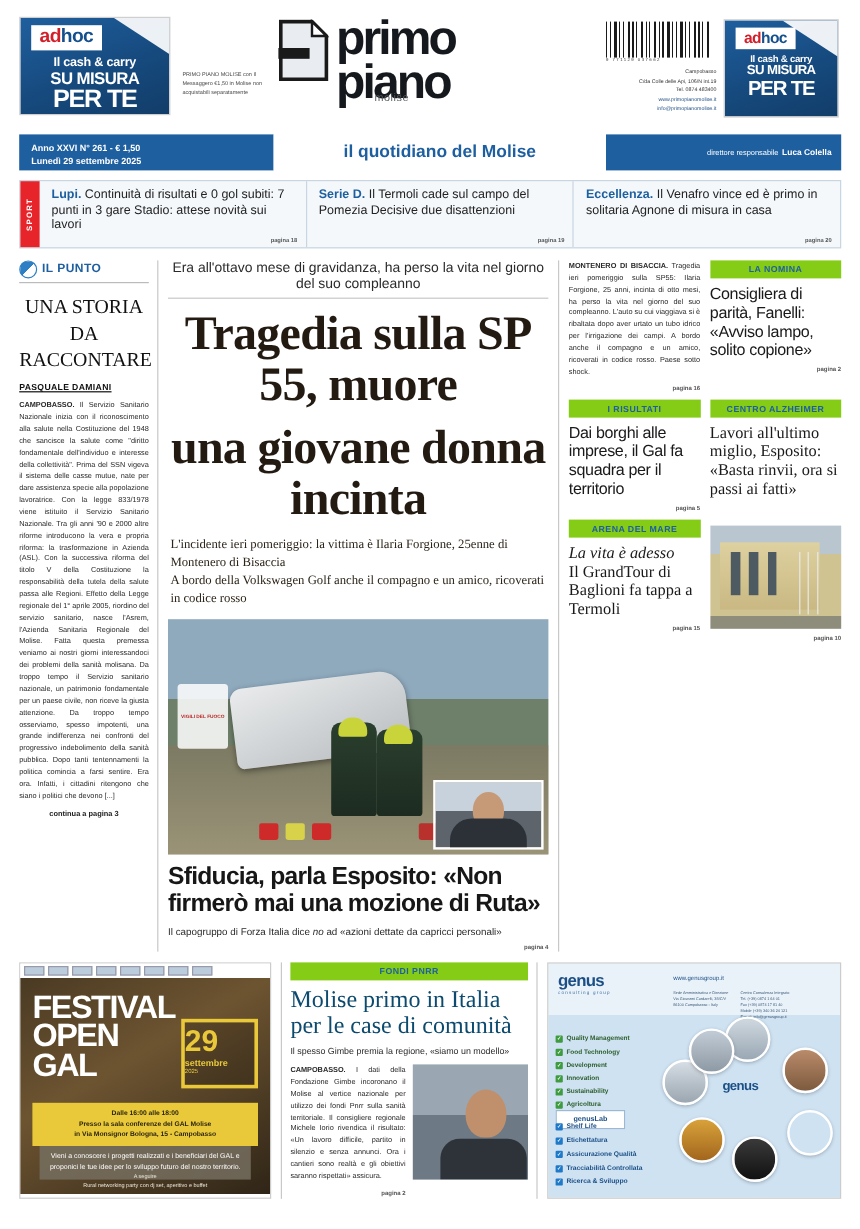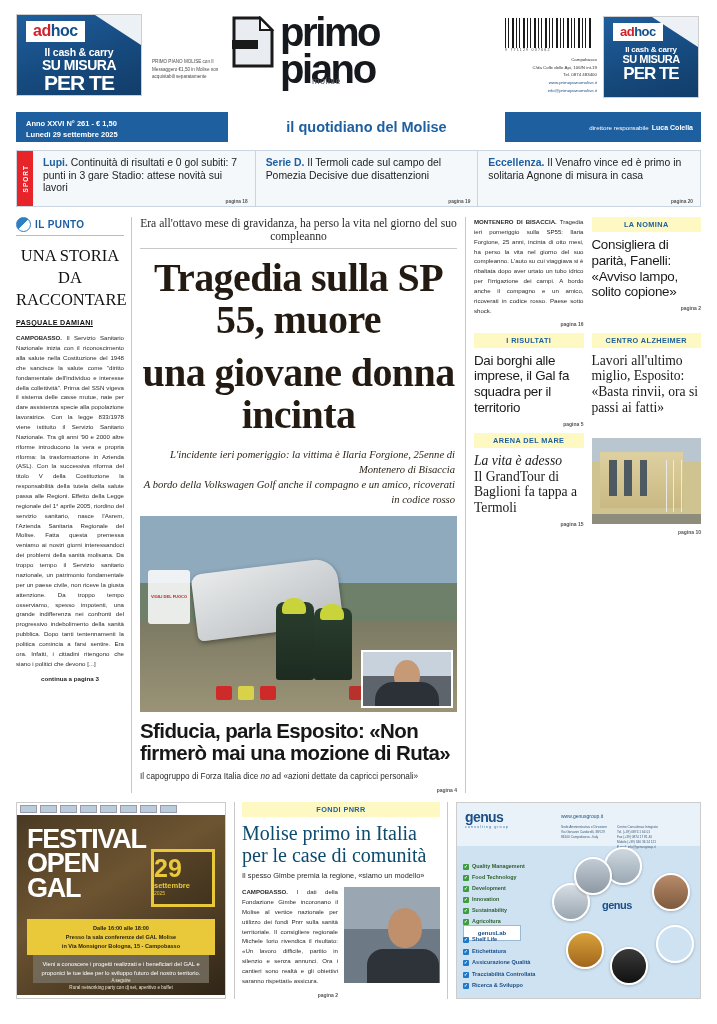--- a/index.html
+++ b/index.html
@@ -81,26 +81,26 @@
   .punto-title { color: #1e5fa0; font-weight: bold; font-size: 10px; letter-spacing: .4px; }
   .punto-kicker { font-family: "Liberation Serif", serif; font-size: 16.5px; line-height: 1.32;
     text-align: center; color: #111; padding: 9px 0 8px 0; }
   .byline { font-size: 7.2px; font-weight: bold; text-decoration: underline; letter-spacing: .3px;
     padding-bottom: 6px; color: #111; }
   .punto-body { font-size: 6.1px; line-height: 1.62; text-align: justify; color: #2a2a2a; }
   .punto-body b { font-weight: bold; }
   .continua { font-size: 6.2px; font-weight: bold; text-align: center; margin-top: 6px; color: #222; }
 
   
-  .over-line { font-family: Liberation Serif, serif; font-size: 11.6px; color: #2a2a2a;
+  .over-line { font-family: Liberation Sans, sans-serif; font-size: 11.6px; color: #2a2a2a;
     border-bottom: 1px solid #c8c8c8; padding-bottom: 5px; text-align: center; }
   .headline { font-family: "Liberation Serif", serif; font-weight: bold; font-size: 40px;
     line-height: 1.04; letter-spacing: -.6px; color: #231a12; text-align: center; padding: 8px 0 4px 0; }
-  .sub-dek { font-family: "Liberation Serif", serif; font-style: italic; font-size: 10.6px;
-    line-height: 1.42; color: #2c2419; text-align: right; padding: 8px 2px 8px 2px; }
+  .sub-dek { font-family: "Liberation Serif", serif; font-size: 10.6px;
+    line-height: 1.42; color: #2c2419; text-align: left; padding: 8px 2px 8px 2px; }
 
   .photo-main { width: 100%; height: 196px; position: relative; overflow: hidden;
     background: linear-gradient(#8fa9bd 0 34%, #6e7f6a 34% 56%, #8b8268 56% 100%); }
   .photo-main .road { position: absolute; left: 0; right: 0; bottom: 0; height: 46%;
     background: linear-gradient(#7c7a63,#9a9377); }
   .photo-main .car { position: absolute; left: 17%; top: 26%; width: 46%; height: 34%;
     background: linear-gradient(160deg,#e9ebec,#b9bdc0); border-radius: 10px 22px 6px 6px;
     transform: rotate(-7deg); box-shadow: 0 2px 5px rgba(0,0,0,.4); }
   .photo-main .fireman { position: absolute; width: 38px; height: 78px; bottom: 16%;
     background: linear-gradient(#2a3f2e,#1d2b20); border-radius: 8px 8px 3px 3px; }
@@ -122,21 +122,21 @@
 
   .sfiducia { font-family: "Liberation Sans", sans-serif; font-weight: bold; font-size: 20.5px;
     line-height: 1.1; letter-spacing: -.6px; color: #171717; padding-top: 8px; }
   .sfiducia-dek { font-size: 8.2px; color: #2a2a2a; padding-top: 6px; line-height: 1.35; }
   .sfiducia-dek i { font-style: italic; }
   .pg-right { font-size: 5px; font-weight: bold; text-align: right; color: #555; padding-top: 5px; }
 
   
   .rc-row { display: flex; gap: 8px; }
   .rc-col { flex: 1; }
-  .rc-kicker { background: #fef9c3; color: #1e5fa0; font-size: 7.3px; font-weight: bold;
+  .rc-kicker { background: #84cc16; color: #1e5fa0; font-size: 7.3px; font-weight: bold;
     text-align: center; letter-spacing: .4px; padding: 3px 0; }
   .rc-lead { font-size: 6.1px; line-height: 1.62; text-align: justify; color: #2a2a2a; padding-top: 4px; }
   .rc-lead b { font-weight: bold; }
   .rc-head-sans { font-size: 13.4px; line-height: 1.18; color: #1a1a1a; padding-top: 5px; letter-spacing: -.3px; }
   .rc-head-serif { font-family: "Liberation Serif", serif; font-size: 13.6px; line-height: 1.16;
     color: #1a1a1a; padding-top: 5px; }
   .rc-head-serif .it { font-style: italic; }
   .pg-small { font-size: 5px; font-weight: bold; text-align: right; color: #555; padding-top: 5px; }
   .rc-photo { width: 100%; height: 86px; margin-top: 5px;
     background: linear-gradient(#b9c6d0 0 28%, #cfc392 28% 88%, #8e8d7c 88% 100%); position: relative; overflow: hidden; }

